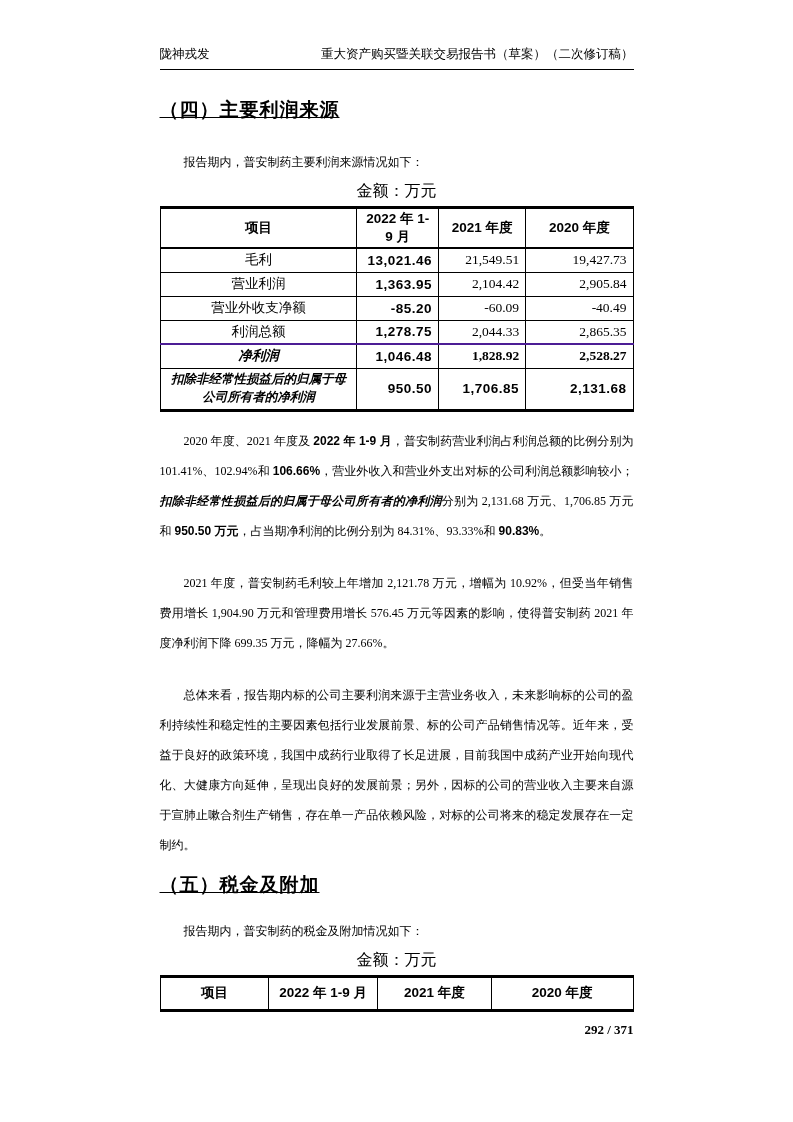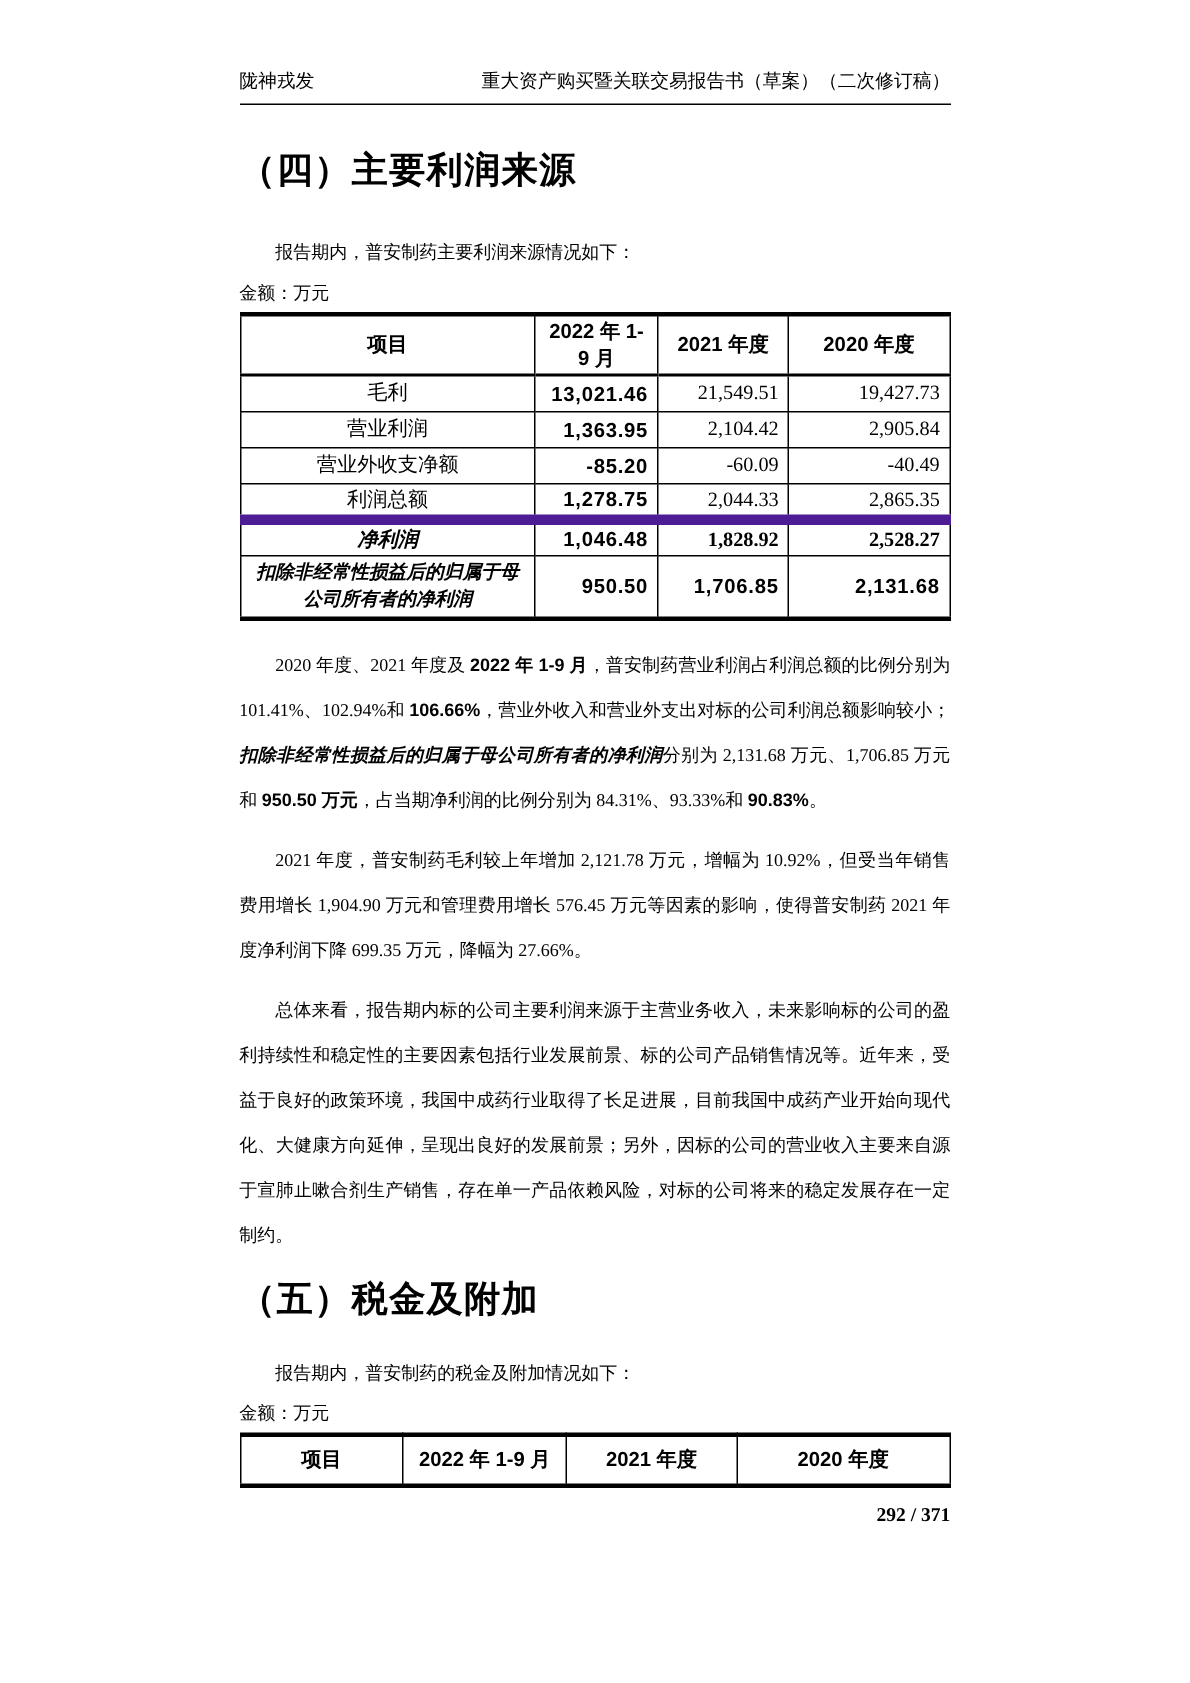--- a/index.html
+++ b/index.html
@@ -21,37 +21,38 @@
     display: flex;
     justify-content: space-between;
     align-items: flex-end;
     border-bottom: 1px solid #000;
     padding-bottom: 6px;
     font-size: 12.5px;
   }
   .heading1 {
     font-family: "Liberation Sans", "DejaVu Sans", sans-serif;
     font-weight: bold;
-    font-size: 24px;
+    font-size: 19px;
     margin-top: 27px;
     letter-spacing: 1px;
+    text-decoration: underline;
   }
   .h5gap { margin-top: 12px; }
   .para {
     font-size: 12px;
     line-height: 30px;
     text-align: justify;
     text-indent: 2em;
   }
   .p-intro { margin-top: 24px; }
   .p-body1 { margin-top: 14px; }
-  .p-body  { margin-top: 10px; }
+  .p-body  { margin-top: 22px; }
   .unit-label {
-    text-align: left;
-    font-size: 12px;
+    text-align: center;
+    font-size: 16px;
     margin: 4px 0 4px 0;
   }
   .fin-table {
     width: 100%;
     border-collapse: collapse;
     table-layout: fixed;
     border-top: 3px solid #000;
     border-bottom: 3px solid #000;
     font-size: 13.5px;
   }
@@ -146,21 +147,21 @@
         <td class="val sb">-85.20</td>
         <td class="val">-60.09</td>
         <td class="val">-40.49</td>
       </tr>
       <tr>
         <td class="item">利润总额</td>
         <td class="val sb">1,278.75</td>
         <td class="val">2,044.33</td>
         <td class="val">2,865.35</td>
       </tr>
-      <tr class="row-net" style="border-top:7px solid #4c1d95">
+      <tr class="row-net" style="border-top:2px solid #4c1d95">
         <td class="item lk">净利润</td>
         <td class="val sb">1,046.48</td>
         <td class="val rb">1,828.92</td>
         <td class="val rb">2,528.27</td>
       </tr>
       <tr class="row-deducted">
         <td class="item lk">扣除非经常性损益后的归属于母公司所有者的净利润</td>
         <td class="val sb">950.50</td>
         <td class="val sb">1,706.85</td>
         <td class="val sb">2,131.68</td>

